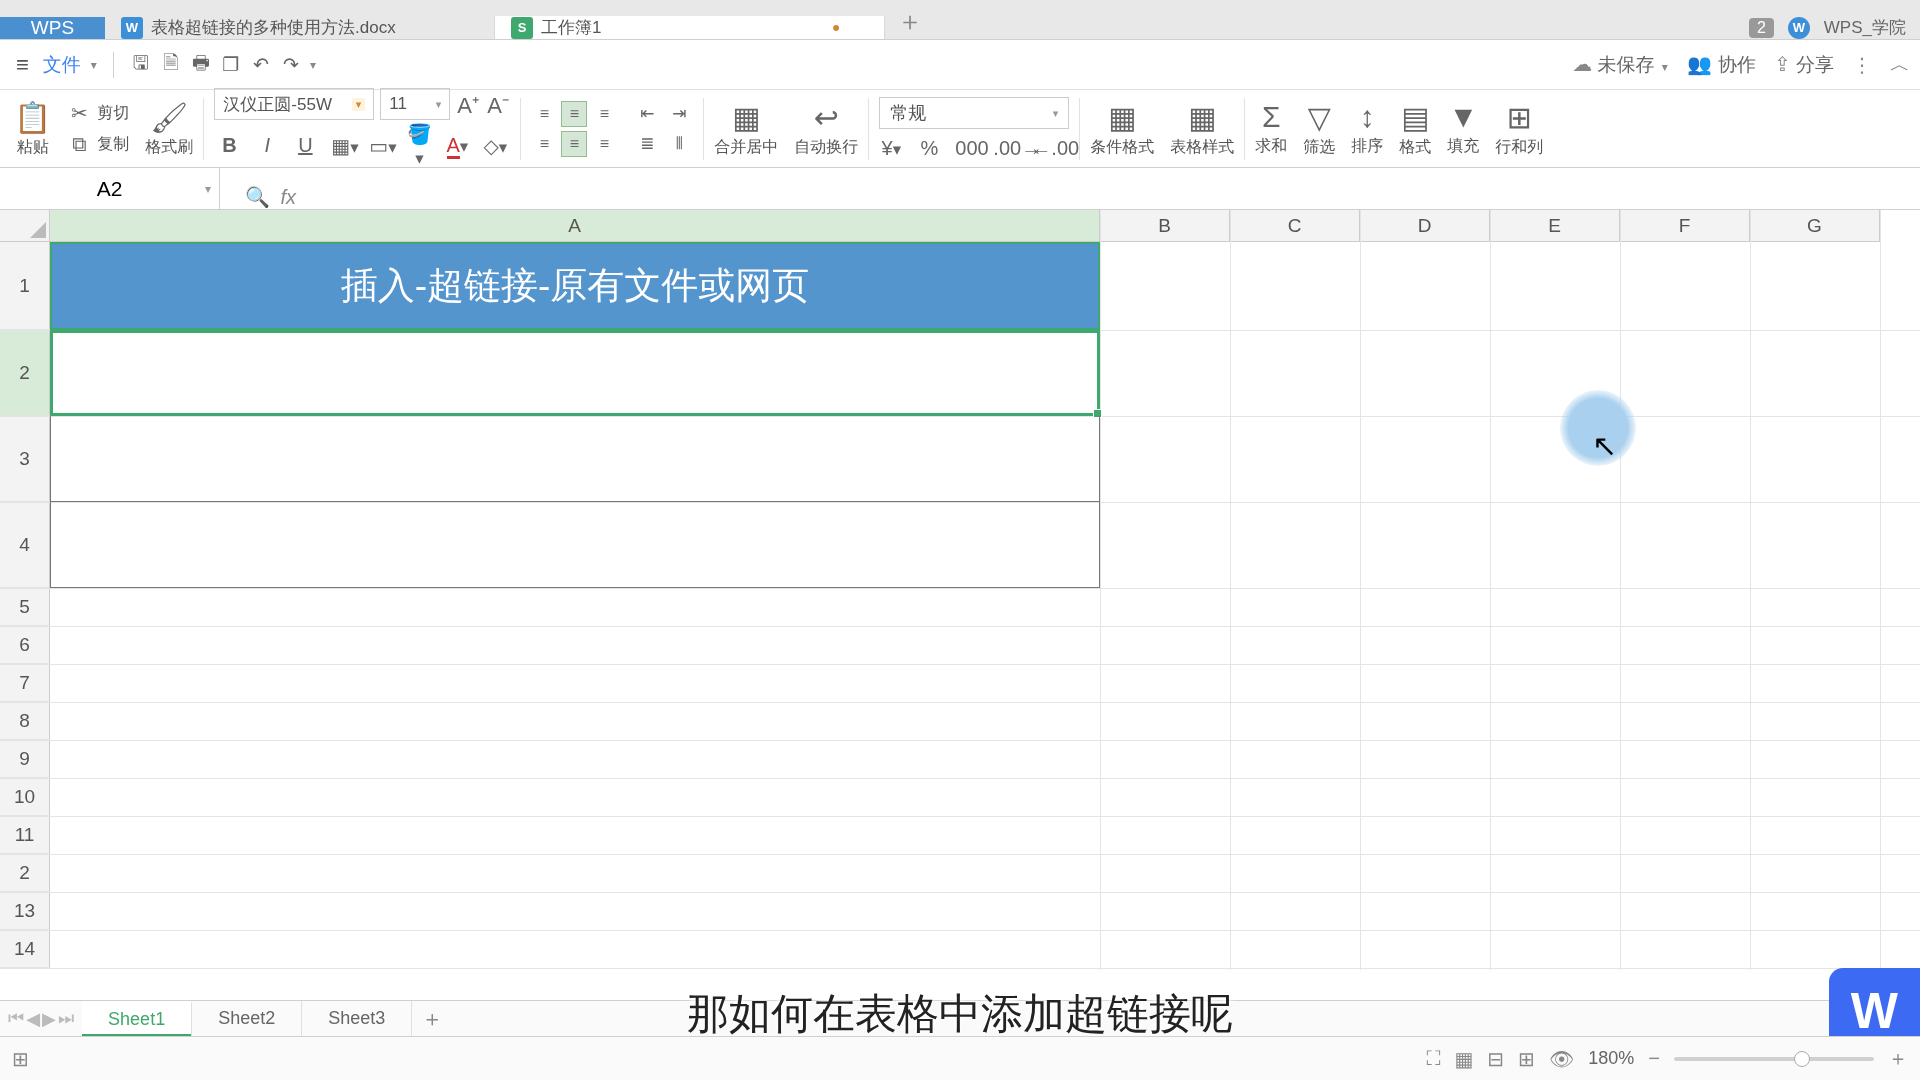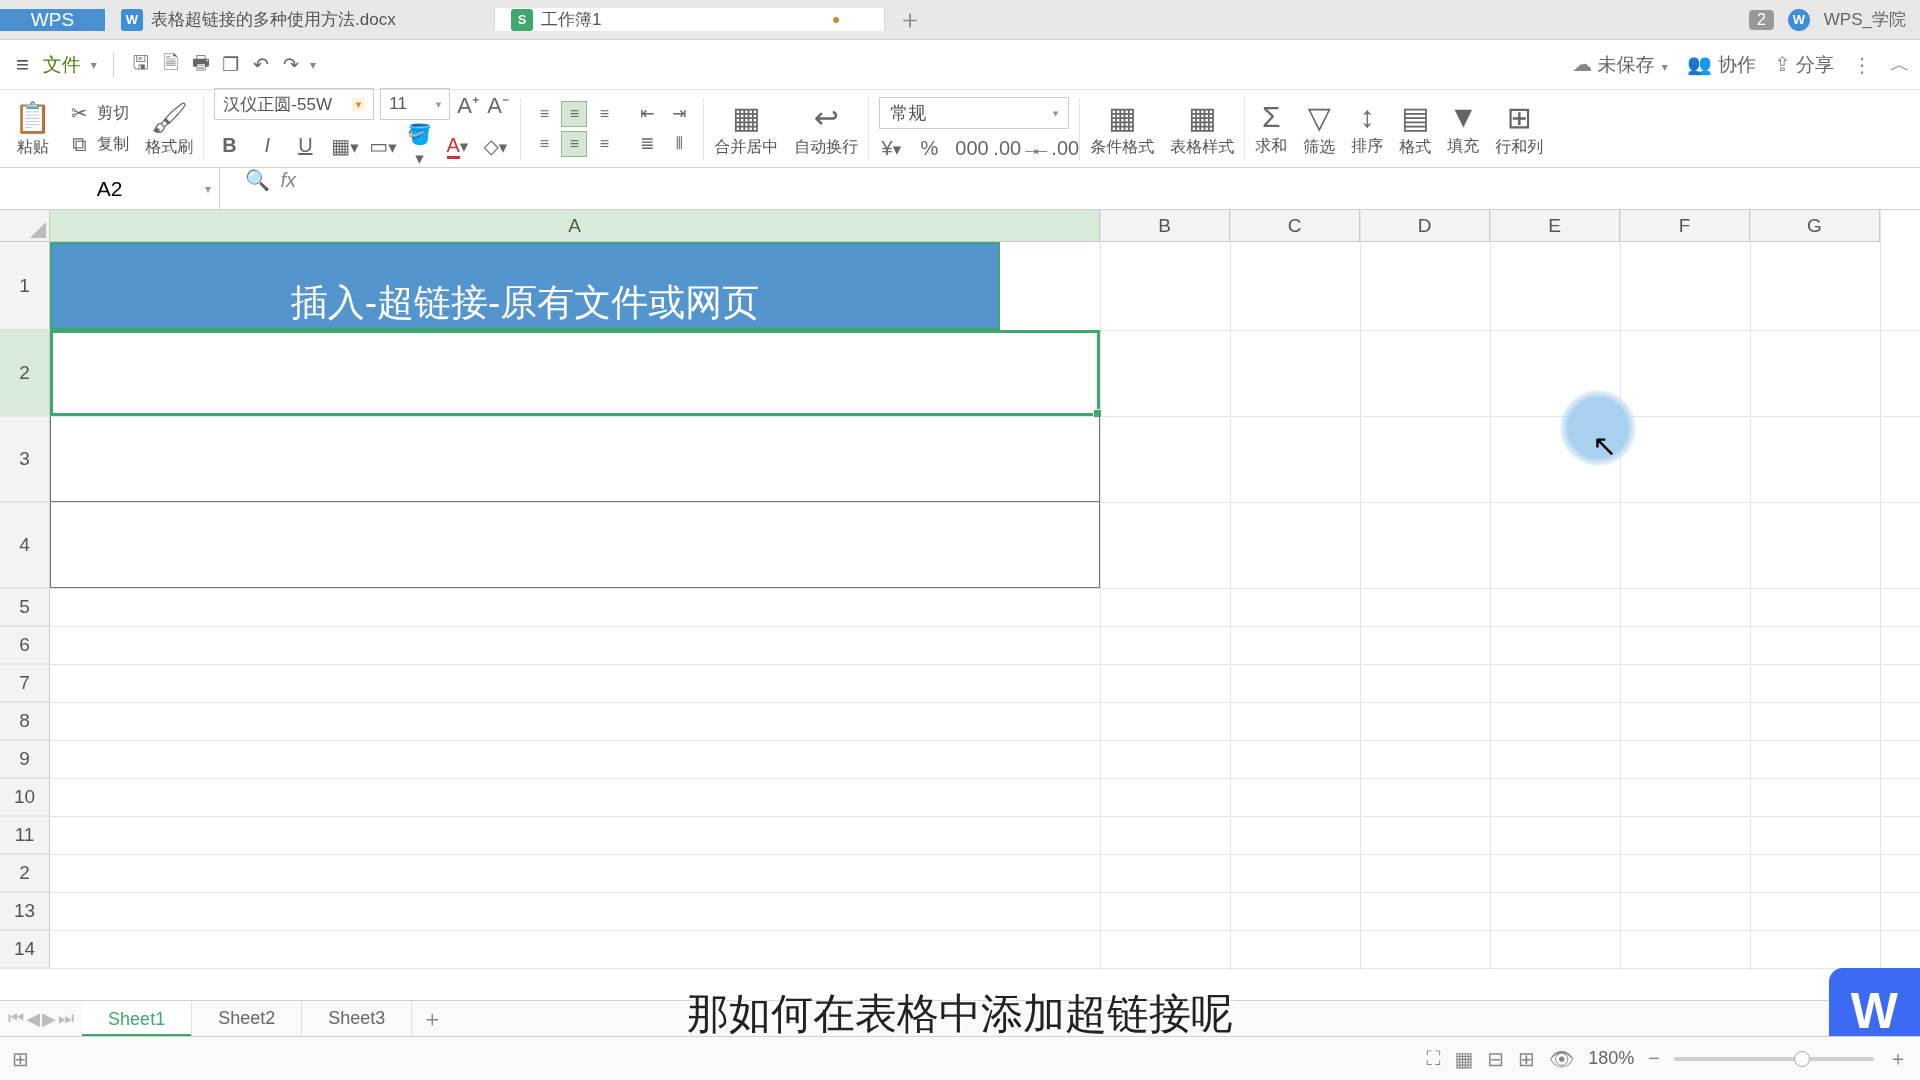--- a/index.html
+++ b/index.html
@@ -1,36 +1,36 @@
 <!DOCTYPE html>
 <html><head>
 <meta charset="utf-8">
 <style>
 * { margin:0; padding:0; box-sizing:border-box; font-family:"Microsoft YaHei","PingFang SC",sans-serif; }
 body { background:#fff; width:1920px; height:1080px; overflow:hidden; position:relative; }
 
 
-.titlebar { height:40px; background:#e8e8e8; display:flex; align-items:center; border-bottom:1px solid #d0d0d0; }
+.titlebar { height:40px; background:#e8e8e8; display:flex; align-items:flex-end; border-bottom:1px solid #d0d0d0; }
 .wps-brand { width:105px; background:#4a8fcf; color:#fff; display:flex; align-items:center; justify-content:center; font-size:19px; font-weight:500; }
 .tab { display:flex; align-items:center; padding:0 16px; font-size:17px; color:#555; border-right:1px solid #d8d8d8; gap:8px; position:relative; min-width:390px;}
 .tab.active { background:#fff; }
 .tab .doc-icon { width:22px; height:22px; border-radius:3px; display:flex; align-items:center; justify-content:center; color:#fff; font-size:13px; font-weight:bold; }
 .doc-icon.w { background:#3d8fd8; }
 .doc-icon.s { background:#3fa86e; }
 .tab .dirty { position:absolute; right:44px; color:#d08a2e; font-size:22px; }
 .tab-add { width:50px; display:flex; align-items:center; justify-content:center; color:#888; font-size:26px; }
 .titlebar-spacer { flex:1; }
 .titlebar-right { display:flex; align-items:center; gap:14px; padding-right:14px; color:#666; font-size:17px; }
 .badge { background:#999; color:#fff; padding:1px 8px; border-radius:4px; font-size:16px; }
 .avatar-icon { width:22px; height:22px; border-radius:50%; background:#3d8fd8; color:#fff; display:flex; align-items:center; justify-content:center; font-size:13px; font-weight:bold;}
 
 
 .menubar { height:50px; background:#fff; display:flex; align-items:center; padding:0 10px; gap:4px; border-bottom:1px solid #e0e0e0; }
 .hamburger { font-size:22px; color:#555; padding:0 6px; }
-.file-menu { font-size:19px; color:#4d7c0f; padding:0 4px; }
+.file-menu { font-size:19px; color:#3b82f6; padding:0 4px; }
 .dd { color:#888; font-size:12px; padding:0 2px; }
 .qa-sep { width:1px; height:26px; background:#d0d0d0; margin:0 10px; }
 .qa-icon { width:26px; height:26px; color:#666; display:flex; align-items:center; justify-content:center; font-size:19px; }
 .menutabs { display:flex; gap:44px; margin-left:140px; }
 .menutab { font-size:20px; color:#555; }
 .menutab.active { color:#fff; background:#3fa86e; padding:3px 18px; border-radius:16px; }
 .menubar-spacer { flex:1; }
 .menubar-right { display:flex; align-items:center; gap:18px; color:#666; font-size:19px; }
 .menubar-right .ico { font-size:20px; color:#888; }
 
@@ -48,38 +48,38 @@
 .font-size .fdd{margin-left:auto;color:#999;font-size:11px;}
 .numfmt { width:190px; height:32px; border:1px solid #ccc; display:flex; align-items:center; padding:0 10px; font-size:18px;}
 .numfmt .fdd{margin-left:auto;color:#999;font-size:11px;}
 .align-grid { display:grid; grid-template-columns:repeat(3,26px); grid-template-rows:repeat(2,26px); gap:4px; }
 .align-grid .acell{border:1px solid transparent; display:flex;align-items:center;justify-content:center;color:#666;font-size:16px;}
 .align-grid .acell.sel{background:#d6e6d6;border:1px solid #8fbf8f;}
 .ind-grid{display:grid;grid-template-columns:repeat(2,28px);grid-template-rows:repeat(2,26px);gap:4px;}
 .ind-grid .acell{display:flex;align-items:center;justify-content:center;color:#666;font-size:17px;}
 
 
-.fxbar { height:42px; display:flex; align-items:flex-start; border-bottom:1px solid #d0d0d0;}
+.fxbar { height:42px; display:flex; align-items:flex-end; border-bottom:1px solid #d0d0d0;}
 .namebox { width:220px; height:100%; border-right:1px solid #d0d0d0; display:flex; align-items:center; justify-content:center; font-size:21px; font-family:Consolas,monospace; position:relative;}
 .namebox .ndd{position:absolute;right:8px;color:#999;font-size:12px;}
 .fx-icons{width:86px;display:flex;align-items:center;justify-content:flex-end;gap:10px;padding-right:10px;color:#888;font-size:20px;}
 .fx-input{flex:1;height:100%;padding:0 10px;font-size:18px;}
 
 
 .sheet { position:relative; }
 .selall { position:absolute; left:0; top:0; width:50px; height:32px; background:#f3f3f3; border-right:1px solid #ccc; border-bottom:1px solid #ccc;}
 .selall::after{content:"";position:absolute;right:3px;bottom:3px;border:8px solid transparent;border-right-color:#bbb;border-bottom-color:#bbb;}
 .col-headers{position:absolute;left:50px;top:0;height:32px;display:flex;}
 .ch{border-right:1px solid #ccc;border-bottom:1px solid #ccc;background:#f3f3f3;display:flex;align-items:center;justify-content:center;font-size:19px;color:#555;}
 .ch.sel{background:#d8ead8;}
 .row-headers{position:absolute;left:0;top:32px;width:50px;}
 .rh{border-right:1px solid #ccc;border-bottom:1px solid #e4e4e4;background:#f3f3f3;display:flex;align-items:center;justify-content:center;font-size:19px;color:#555;}
 .rh.sel{background:#d8ead8;}
 .cells{position:absolute;left:50px;top:32px;}
-.cellA1{position:absolute;left:0;top:0;width:950px;height:88px;background:#5495cd;border:2px solid #3fa86e;display:flex;align-items:flex-end;justify-content:center;color:#fff;font-size:37px;}
+.cellA1{position:absolute;left:0;top:0;width:1050px;height:88px;background:#5495cd;border:2px solid #3fa86e;display:flex;align-items:center;justify-content:center;color:#fff;font-size:37px;}
 .cellA2{position:absolute;left:0;top:88px;width:1050px;height:86px;border:3px solid #3fa86e;background:#fff;}
 .cellA2 .handle{position:absolute;right:-5px;bottom:-5px;width:9px;height:9px;background:#3fa86e;border:1px solid #fff;}
 .cellA3{position:absolute;left:0;top:174px;width:1050px;height:86px;border-left:1px solid #777;border-right:1px solid #777;border-bottom:1px solid #777;}
 .cellA4{position:absolute;left:0;top:260px;width:1050px;height:86px;border-left:1px solid #777;border-right:1px solid #777;border-bottom:1px solid #777;}
 .gridlines{position:absolute;left:0;top:0;right:0;bottom:0;}
 .grow{position:absolute;left:0;width:100%;border-bottom:1px solid #e4e4e4;}
 .gcol{position:absolute;top:0;height:760px;border-right:1px solid #e4e4e4;}
 
 
 .cursor-glow{position:absolute;width:76px;height:76px;border-radius:50%;background:radial-gradient(circle,#a9d0ee 0%, #a9d0ee 55%, rgba(169,208,238,0) 75%);}

